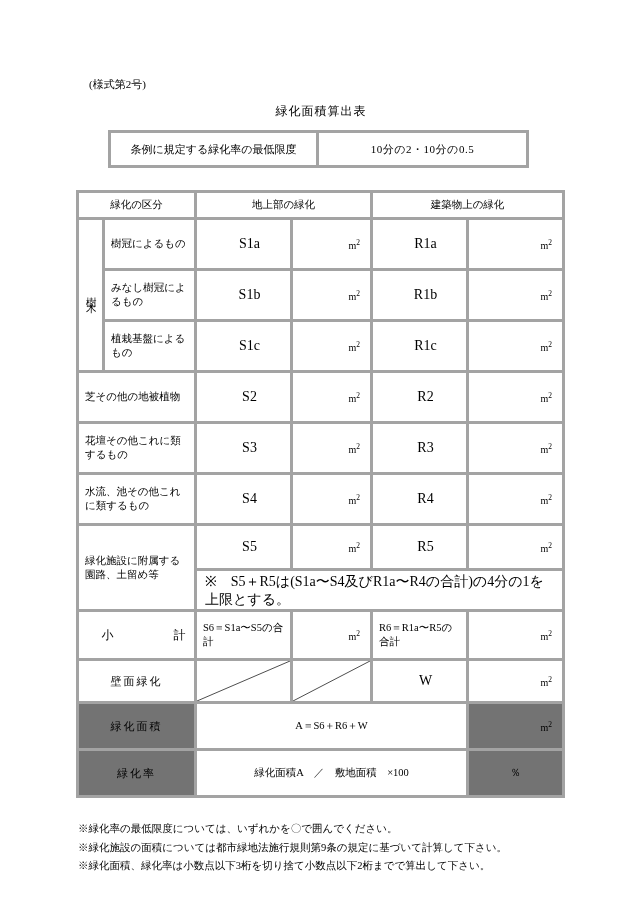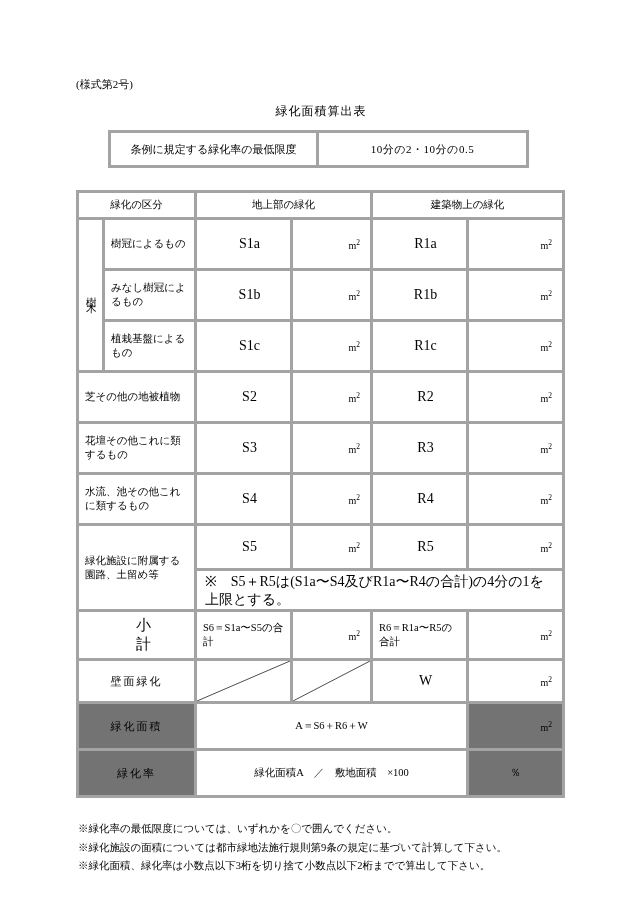--- a/index.html
+++ b/index.html
@@ -19,21 +19,21 @@
     position: absolute;
     left: 0; top: 0;
     width: 630px;
     height: 915px;
     box-sizing: border-box;
     padding: 78px 60px 0 72px;
   }
   .form-no {
     font-size: 11px;
     line-height: 1.2;
-    margin: 0 0 12px 4px;
+    margin: 0 0 12px 17px;
   }
   .doc-title {
     font-size: 12px;
     text-align: center;
     margin: 0 0 10px 0;
     letter-spacing: 1px;
   }
 
   table {
     border-collapse: collapse;
@@ -109,21 +109,21 @@
     overflow: hidden;
   }
   .diag svg {
     position: absolute;
     left: 0; top: 0;
     width: 100%;
     height: 100%;
   }
   .shaded { background: #737373; }
   .area-label { font-size: 11px; letter-spacing: 2px; }
-  .small-total { font-size: 15px; letter-spacing: 6px; padding-left: 20px; }
+  .small-total { font-size: 12px; letter-spacing: 6px; padding-left: 20px; }
 
   .notes {
     margin: 22px 0 0 6px;
     font-size: 10.5px;
     line-height: 1.75;
   }
   .notes div { white-space: nowrap; }
 </style>
 </head>
 <body>

